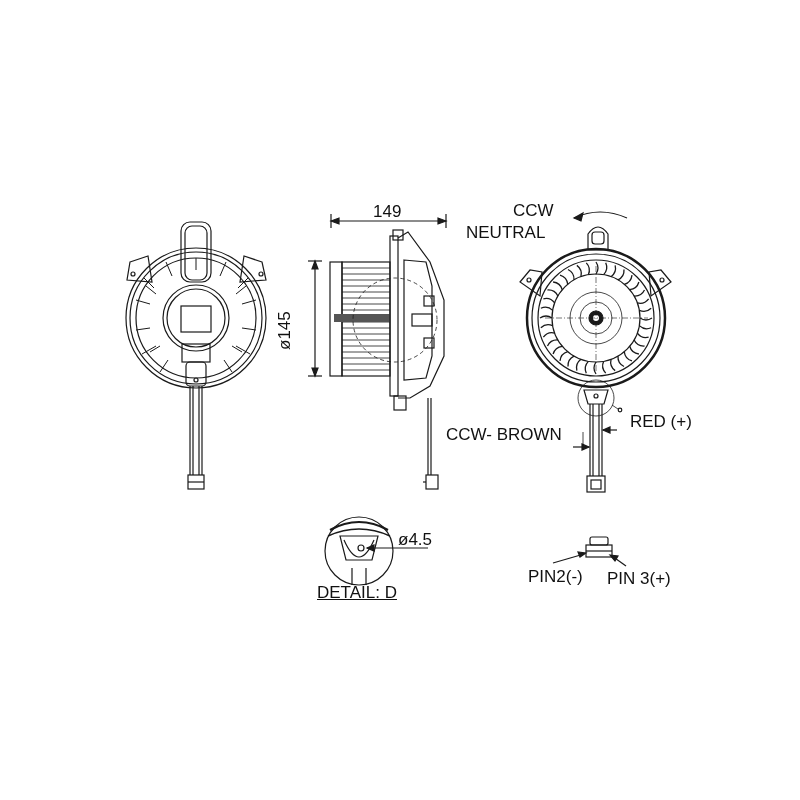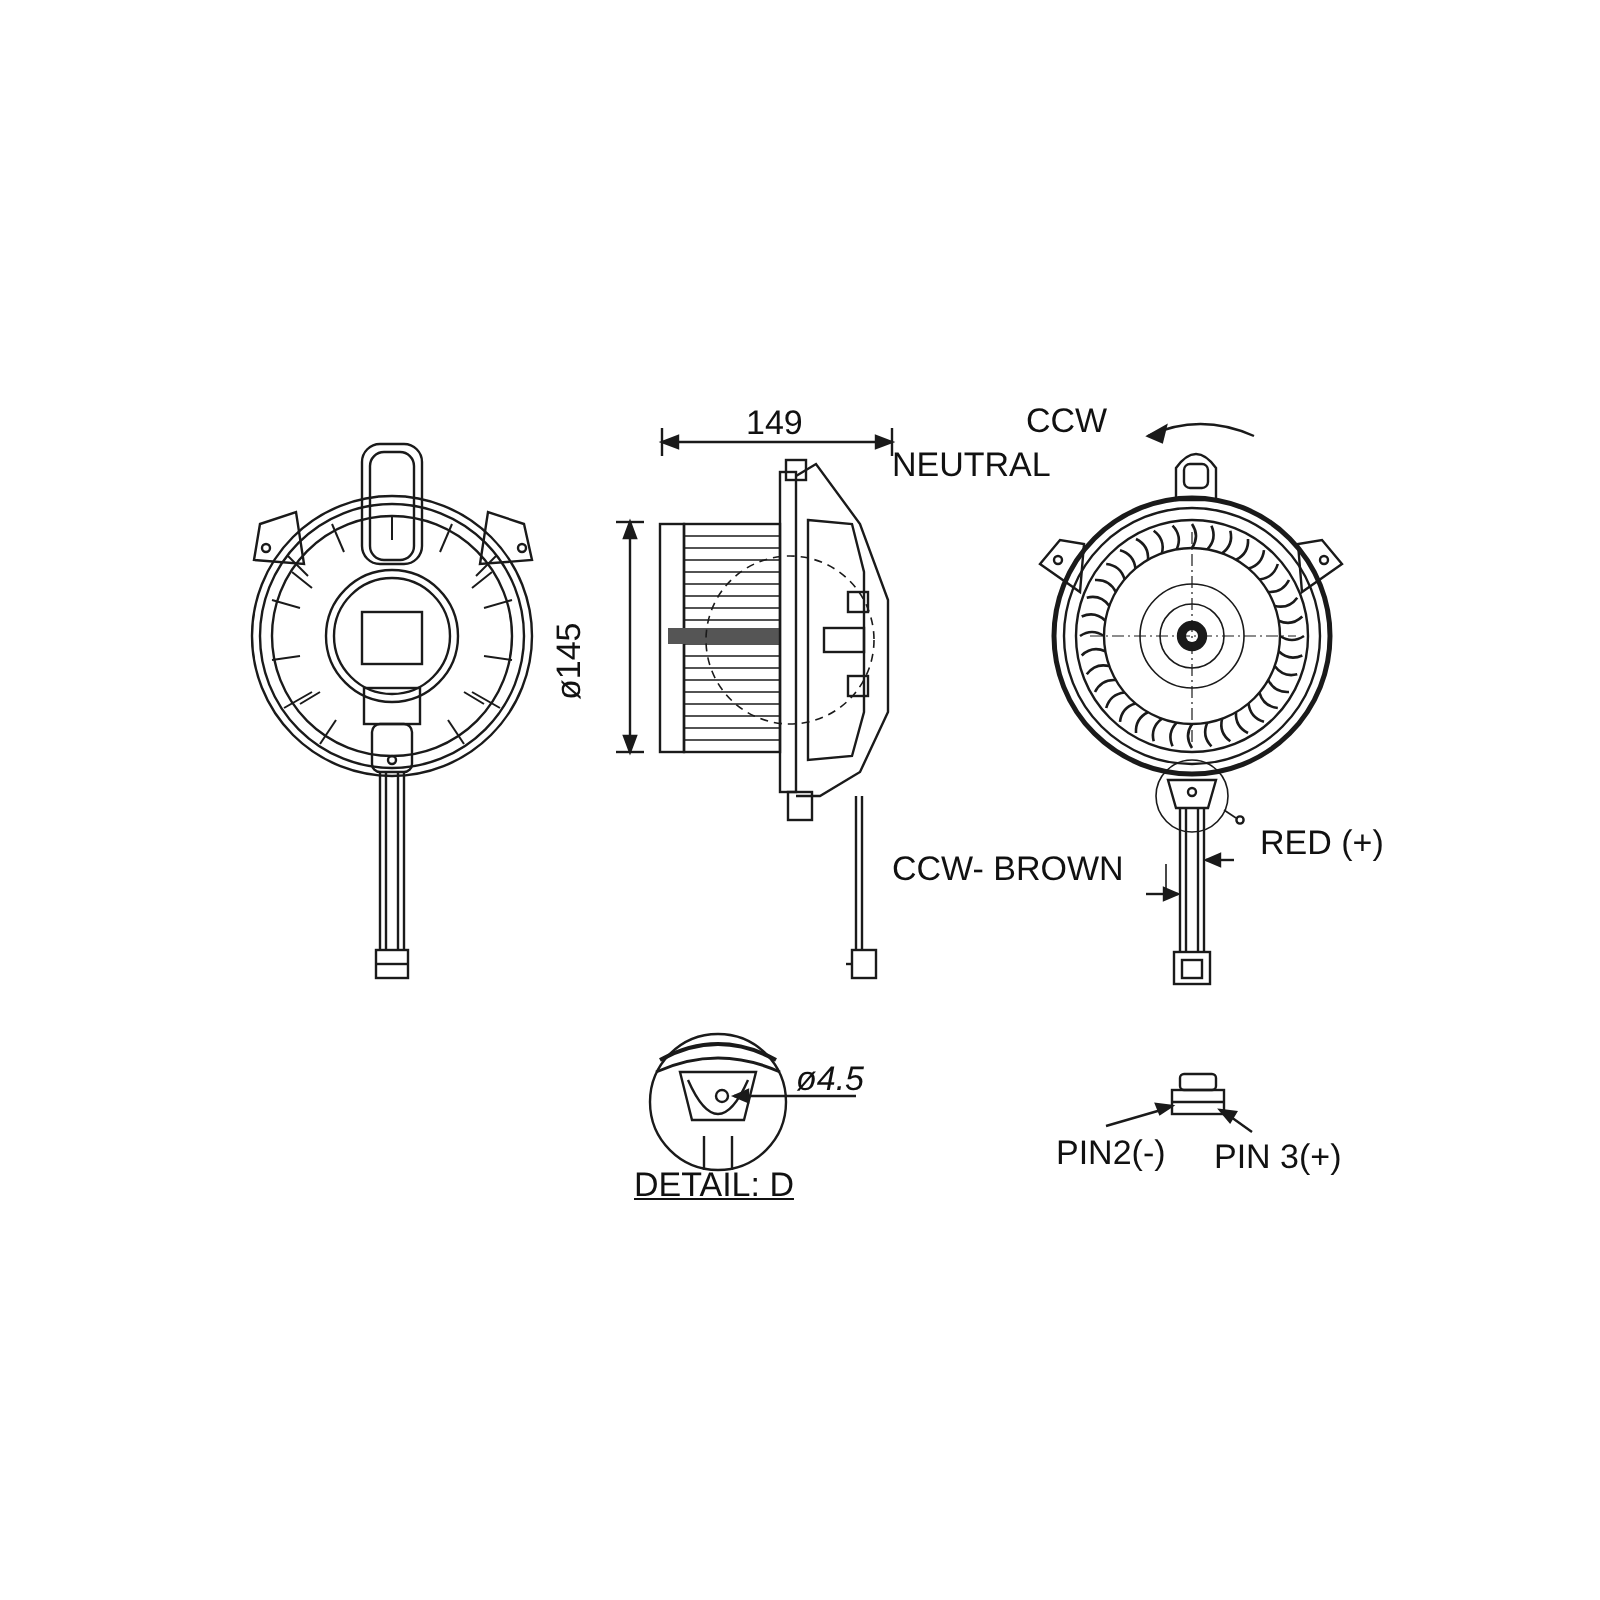--- a/index.html
+++ b/index.html
@@ -220,20 +220,20 @@
     <line x1="553" y1="563" x2="584" y2="554"></line>
     <path d="M586 553 l-8 -1 l2 5 Z" fill="#1a1a1a"></path>
     <line x1="626" y1="566" x2="612" y2="556"></line>
     <path d="M610 555 l8 1 l-3 5 Z" fill="#1a1a1a"></path>
   </g>
 </svg>
 
 <span class="lbl" style="left:373px;top:203px;">149</span>
 <span class="lbl" style="left:276px;top:310px;transform:rotate(-90deg);transform-origin:left top;top:350px;">ø145</span>
 <span class="lbl" style="left:513px;top:202px;">CCW</span>
-<span class="lbl" style="left:446px;top:224px;">NEUTRAL</span>
+<span class="lbl" style="left:466px;top:224px;">NEUTRAL</span>
 <span class="lbl" style="left:446px;top:426px;text-align:center;">CCW- BROWN</span>
 <span class="lbl" style="left:630px;top:413px;">RED (+)</span>
-<span class="lbl" style="left:398px;top:531px;font-style:italic;">ø4.5</span>
+<span class="lbl" style="left:398px;top:531px;">ø4.5</span>
 <span class="lbl" style="left:317px;top:584px;text-decoration:underline;">DETAIL: D</span>
 <span class="lbl" style="left:500px;top:568px;margin-left:28px;">PIN2(-)</span>
 <span class="lbl" style="left:607px;top:570px;">PIN 3(+)</span>
 </div>
 
 </body></html>

